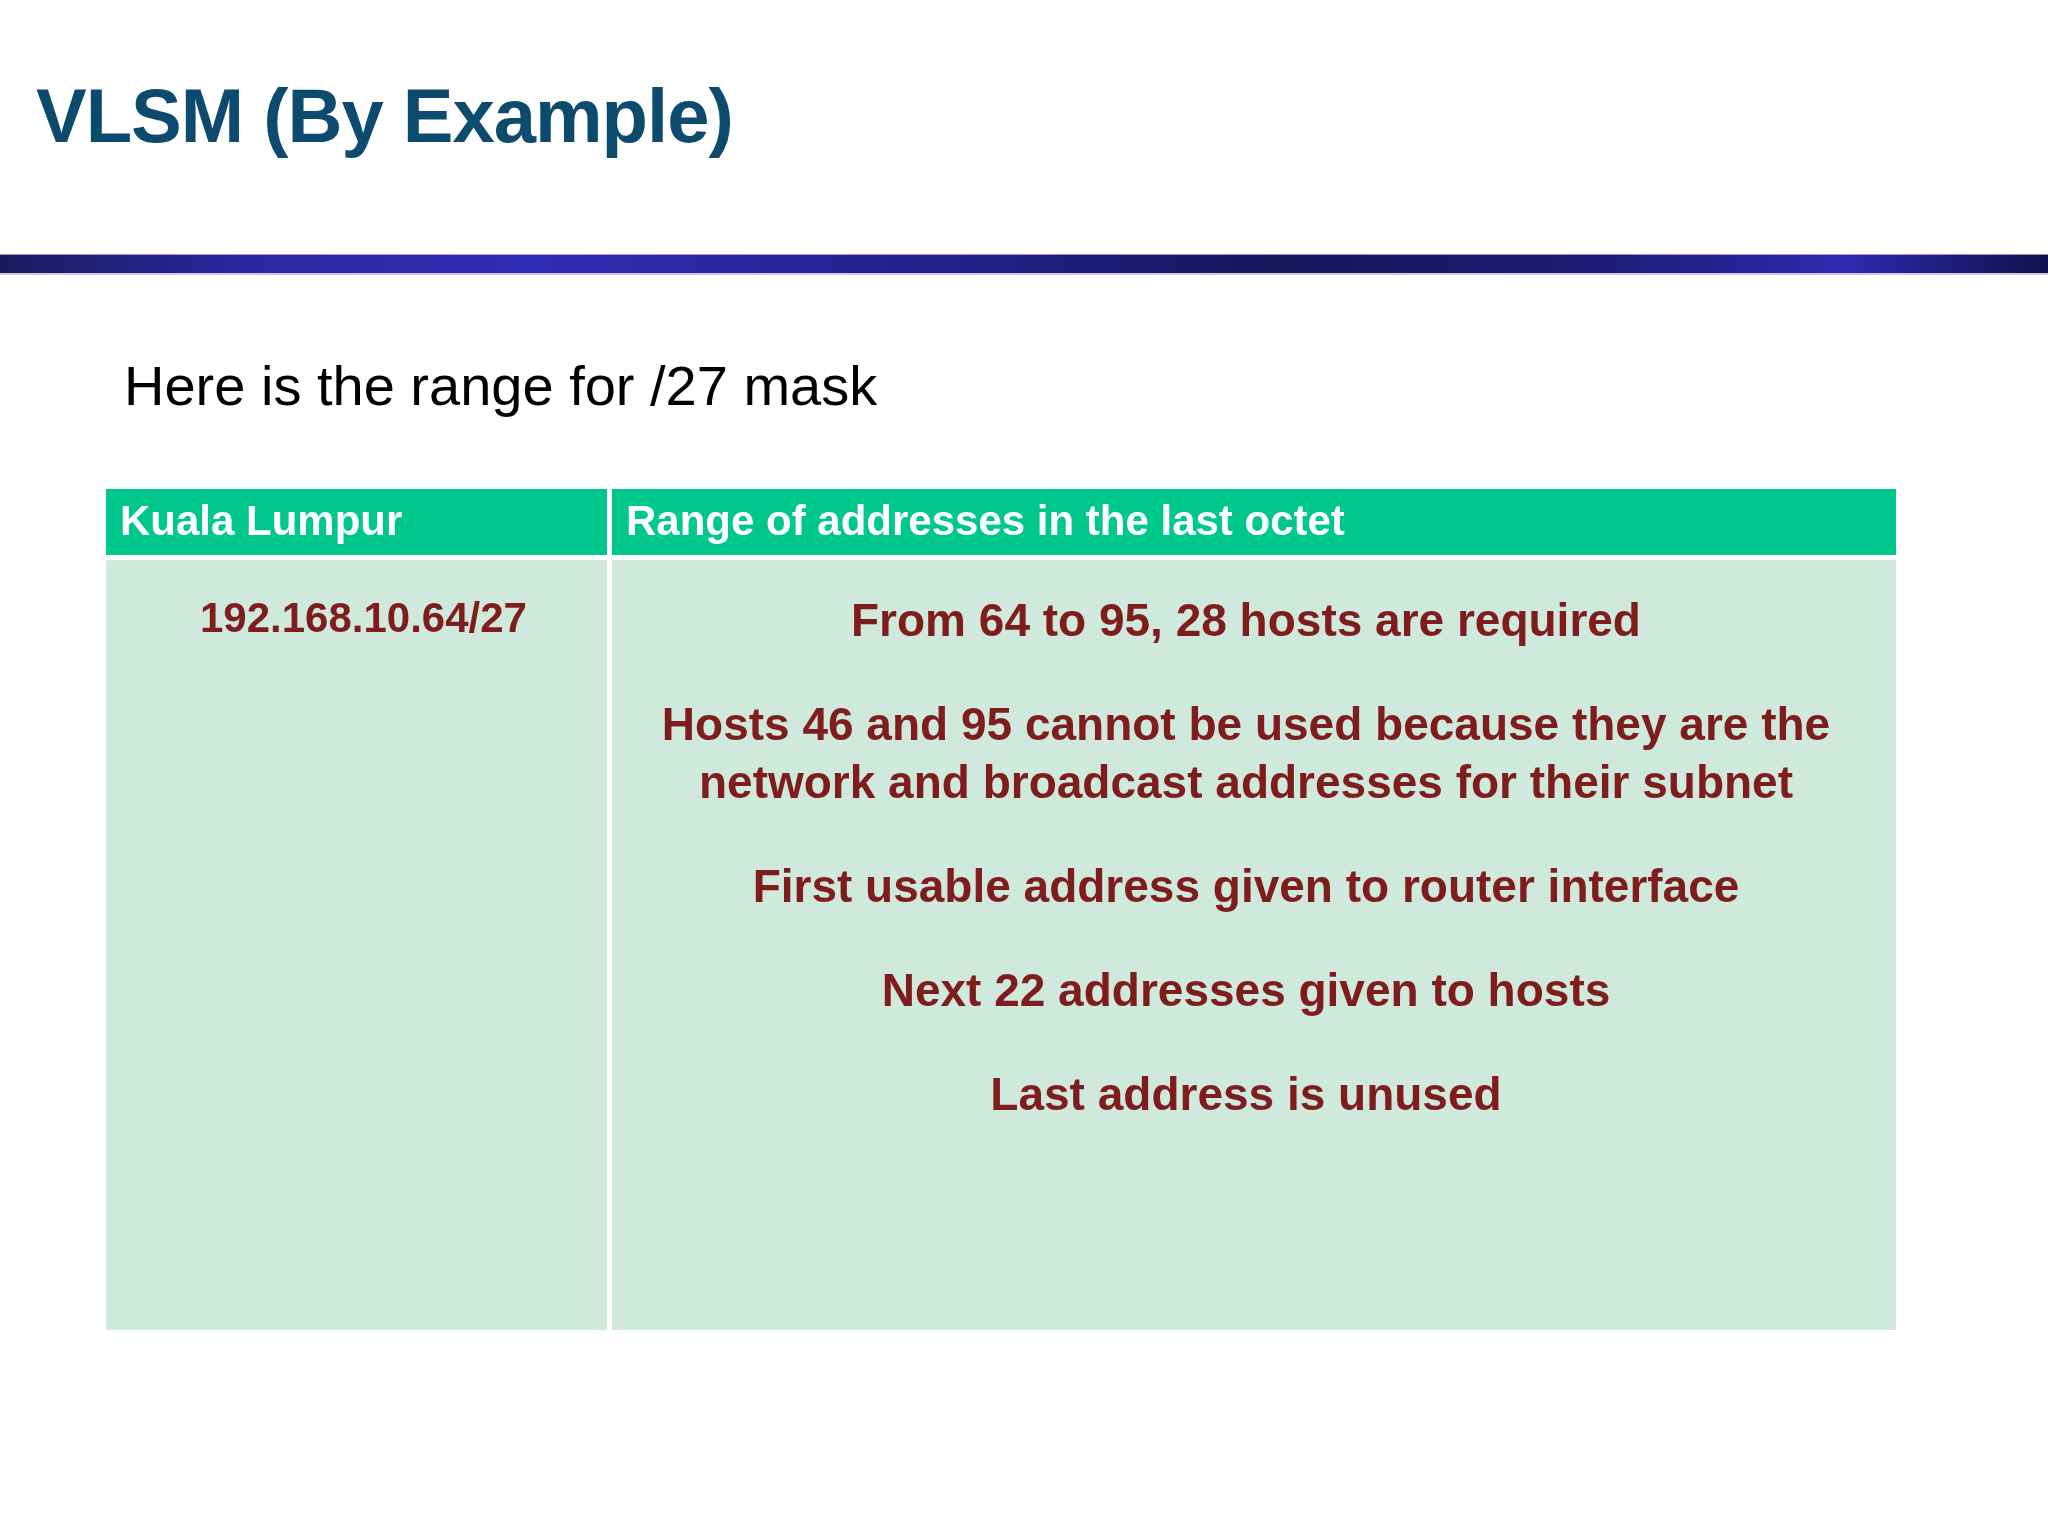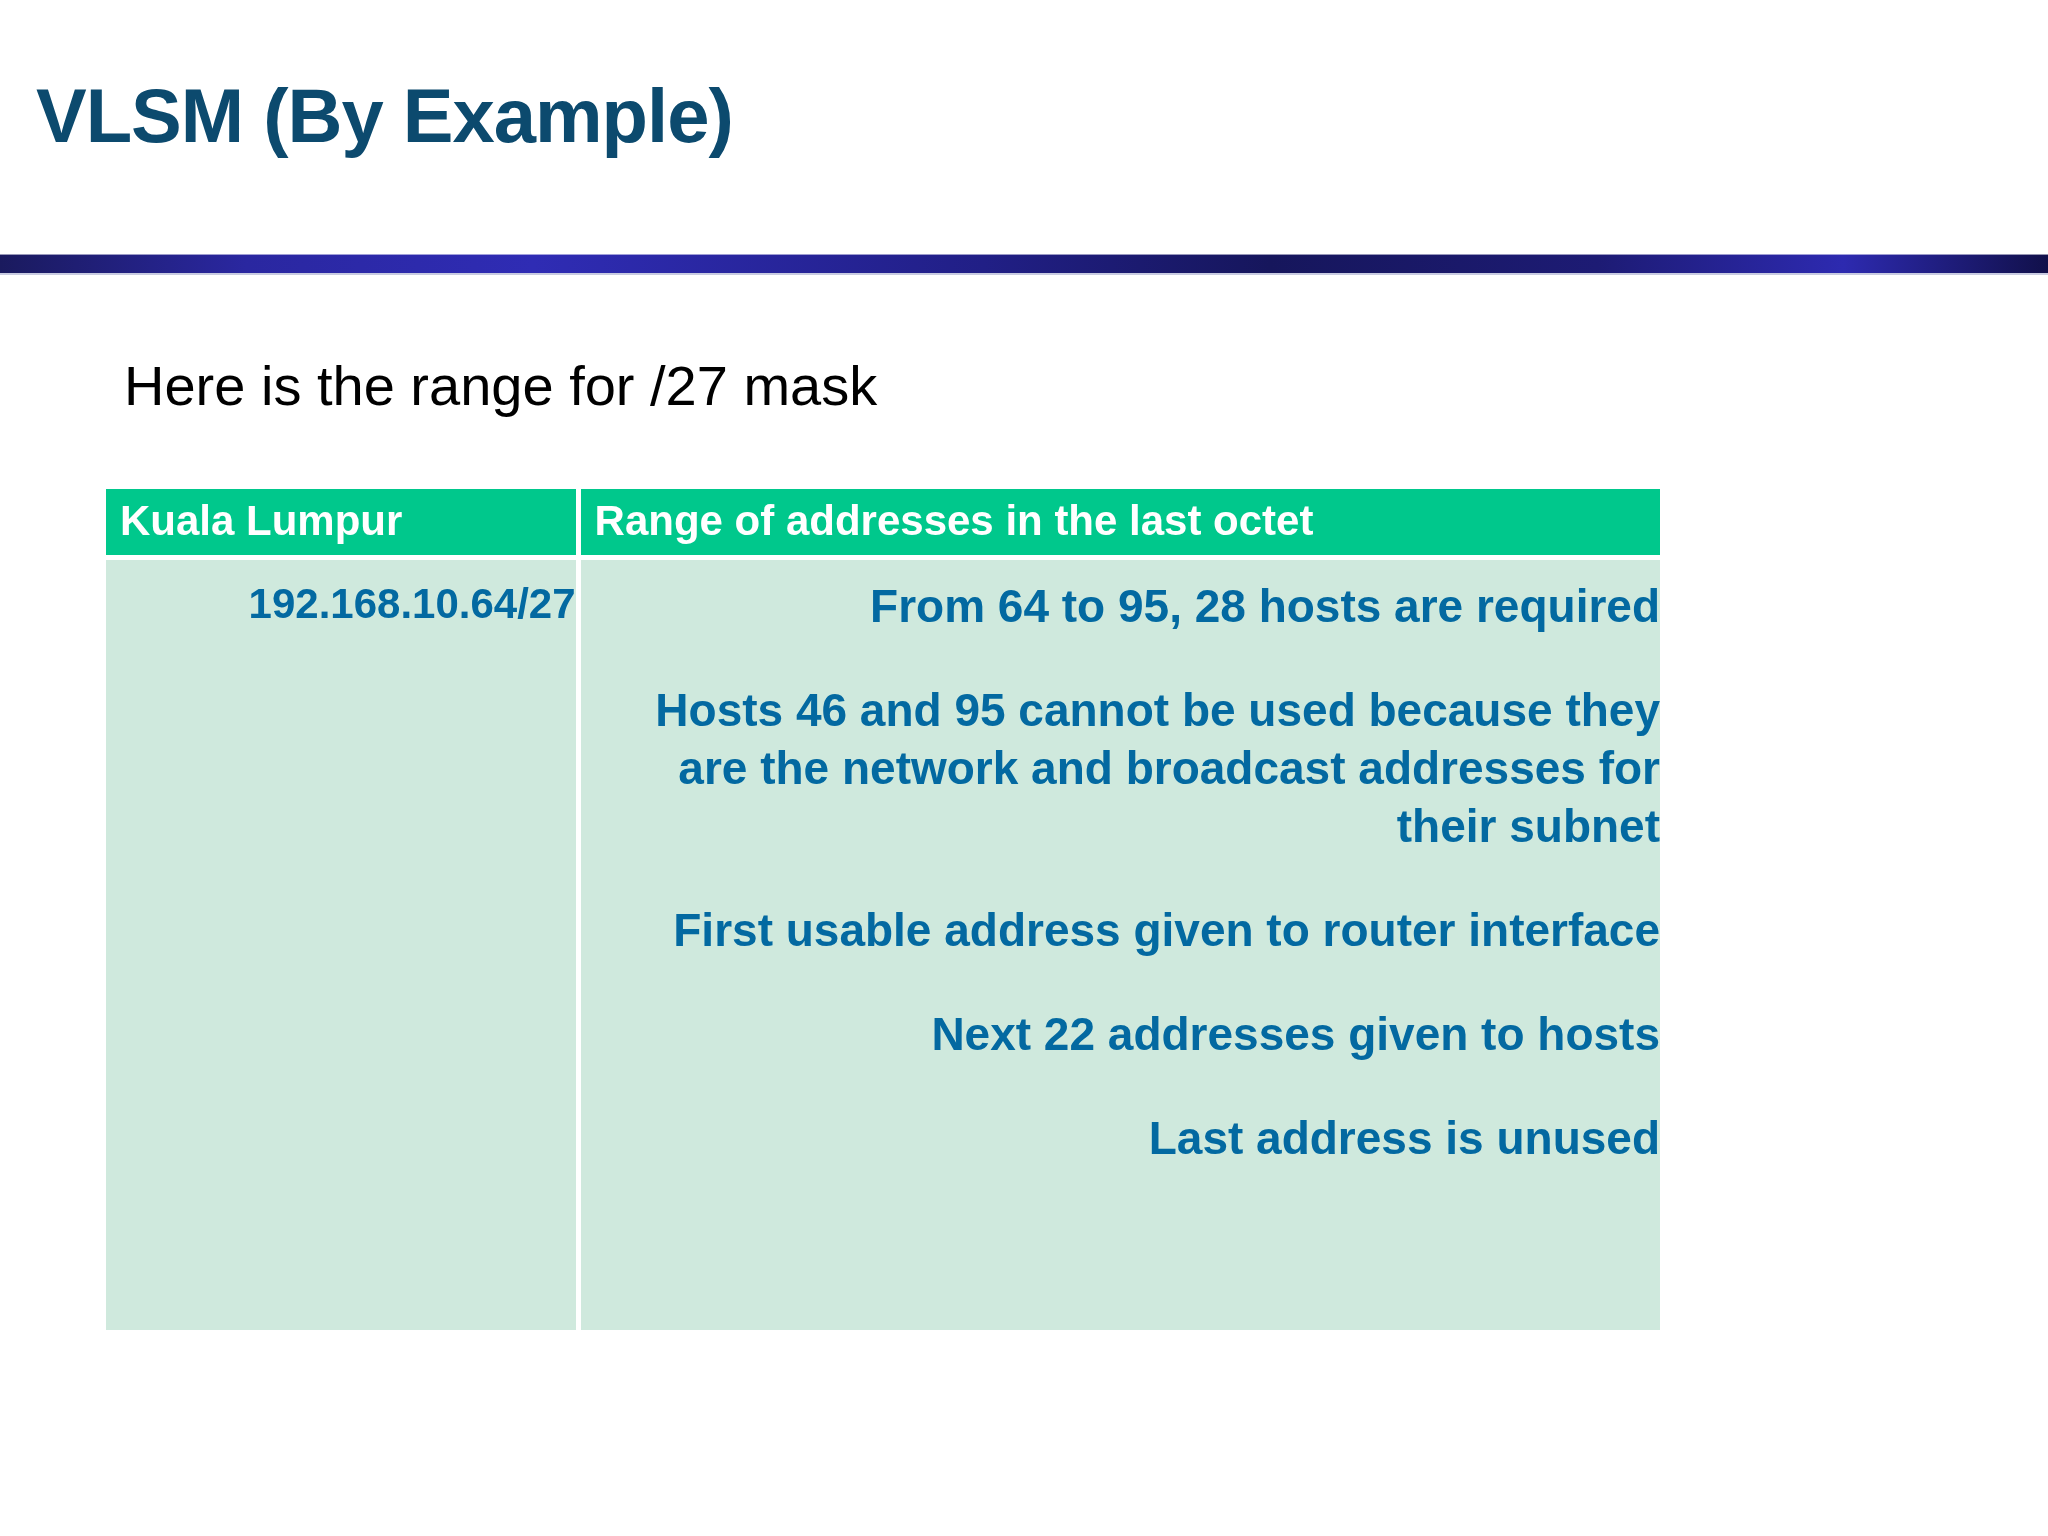--- a/index.html
+++ b/index.html
@@ -74,21 +74,21 @@
     line-height: 1.1;
     white-space: nowrap;
     margin-top: 15px;
   }
 
   
   .vlsm-table {
     position: absolute;
     left: 106px;
     top: 489px;
-    width: 1554px;
+    width: 1790px;
     border-collapse: separate;
     border-spacing: 0;
   }
   .vlsm-table .col-a { width: 506px; }
   .vlsm-table .col-b { width: 1284px; }
 
   .th-cell {
     background: #00c88c;
     color: #ffffff;
     font-size: 42px;
@@ -98,26 +98,26 @@
     padding: 8px 0 10px 14px;
     height: 62px;
     box-sizing: border-box;
     border-right: 5px solid #ffffff;
     border-bottom: 5px solid #ffffff;
   }
   .th-cell.last { border-right: none; }
 
   .td-cell {
     background: #cfe9dd;
-    color: #0369a1;
+    color: #7f1d1d;
     font-size: 42px;
     font-weight: bold;
-    text-align: right;
+    text-align: center;
     vertical-align: top;
-    padding: 18px 0 26px 14px;
+    padding: 32px 0 26px 14px;
     box-sizing: border-box;
     border-right: 5px solid #ffffff;
     height: 770px;
   }
   .td-cell.last { border-right: none; }
 
   .addr-label {
     font-size: 42px;
     font-weight: bold;
     line-height: 1.25;

